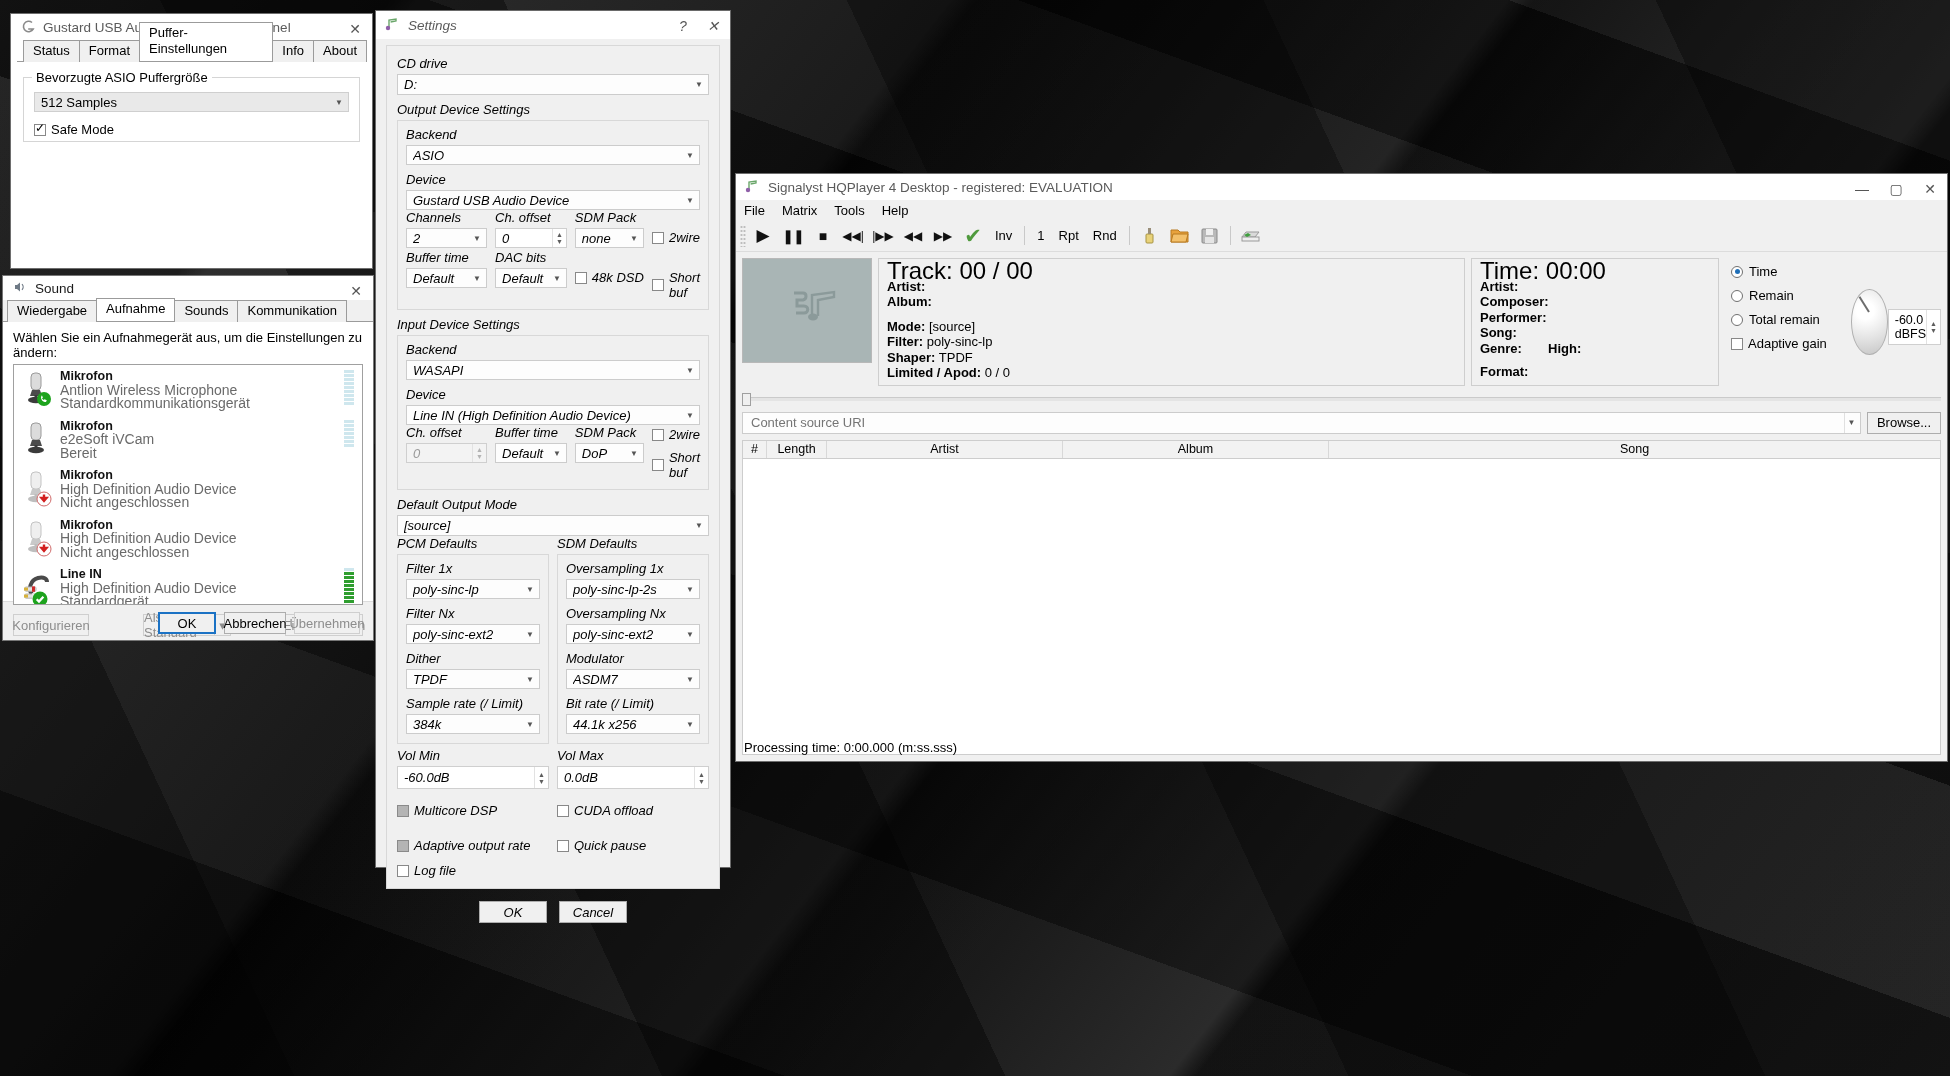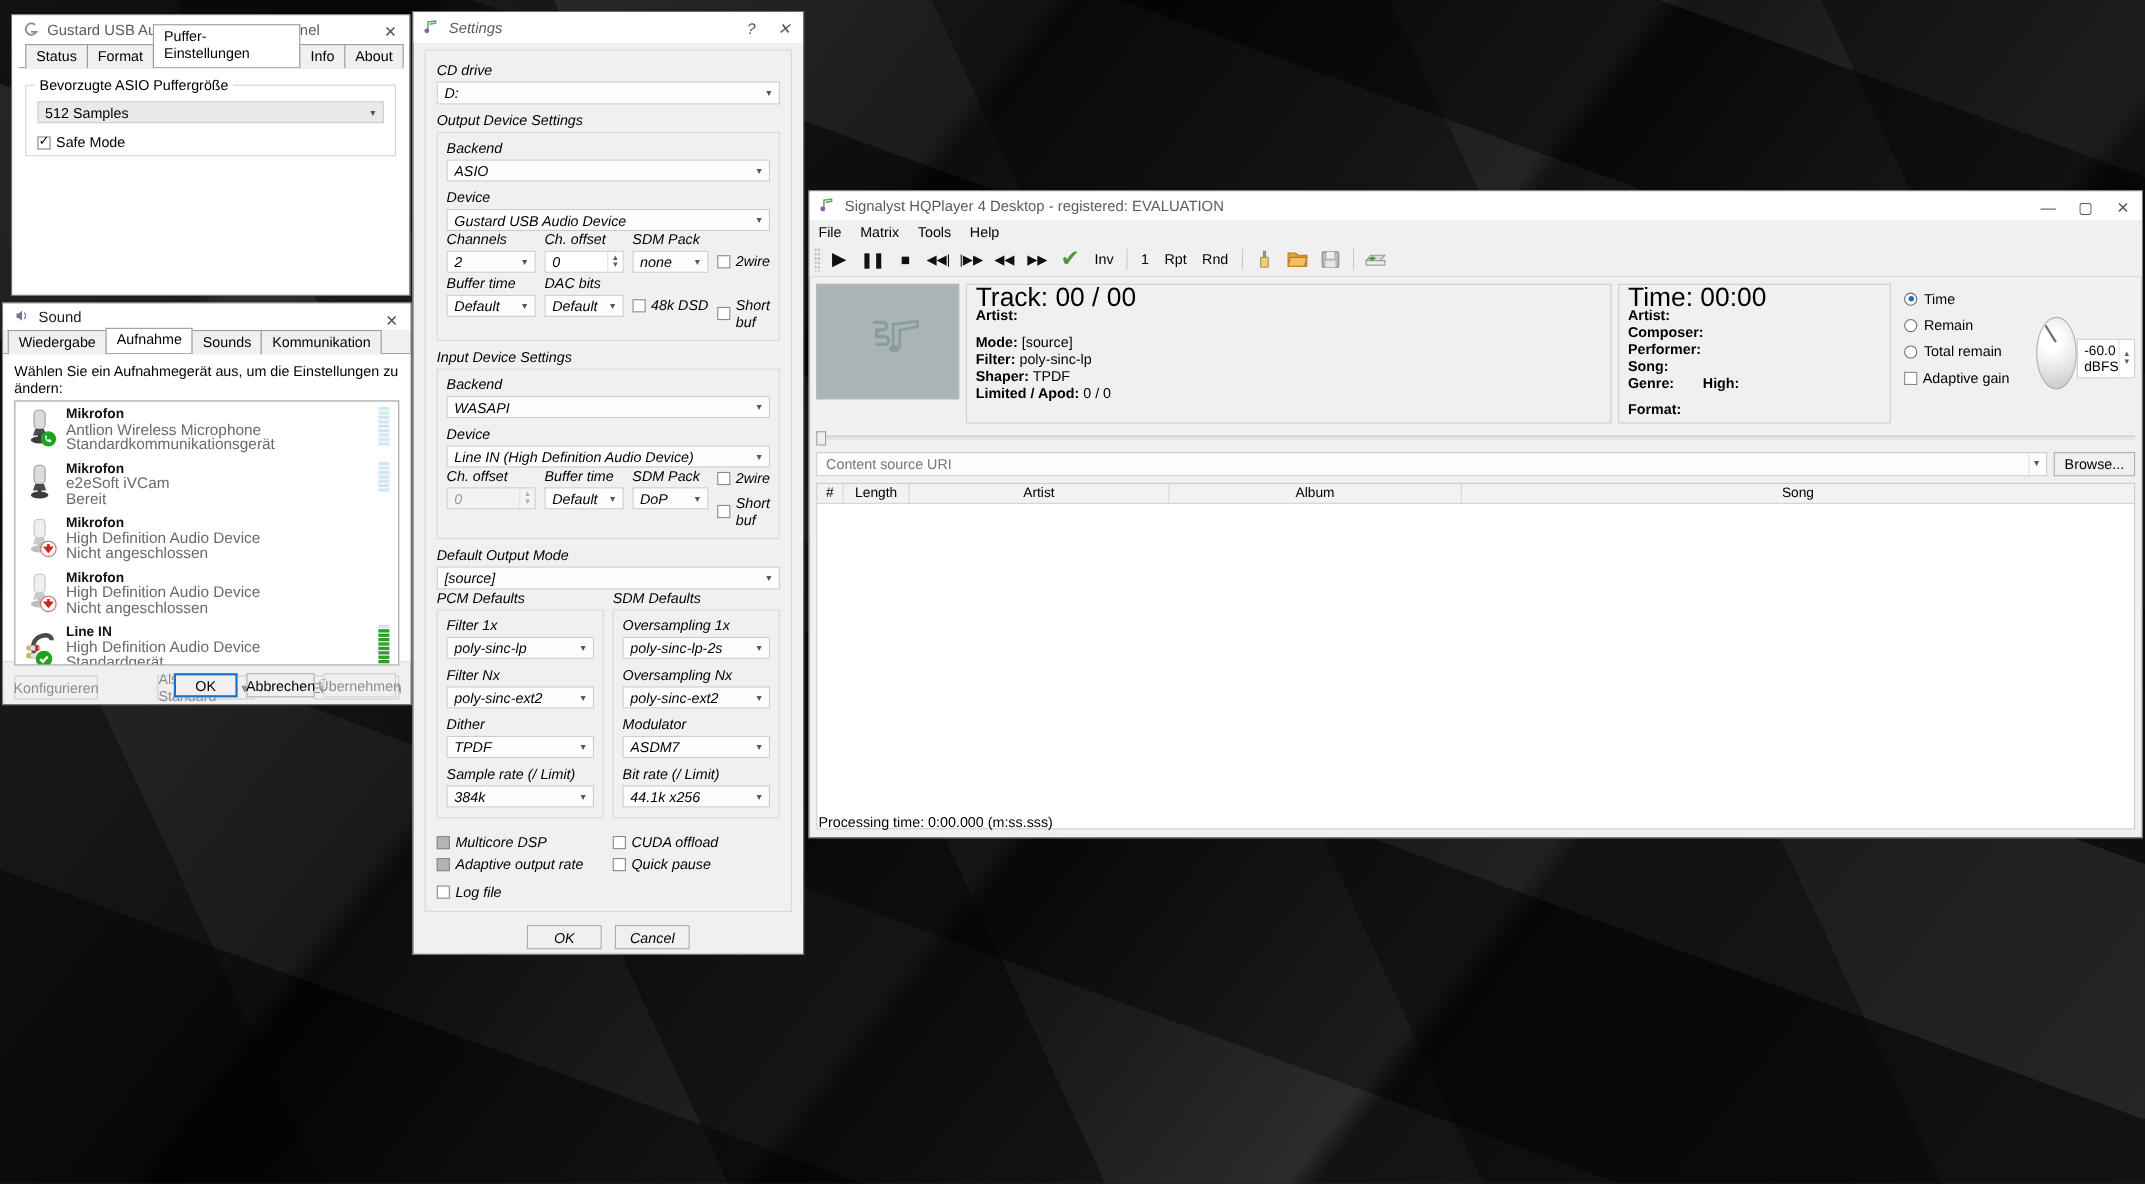--- a/index.html
+++ b/index.html
@@ -569,36 +569,52 @@
             </div>
             <div class="s-label">Bit rate (/ Limit)</div>
             <div class="combo">
               <span class="lbl">44.1k x256</span>
               <span class="arrow">▼</span>
             </div>
           </div>
         </div>
       </div>
 
+      <div class="row3" style="margin-top:4px;">
+        <div style="flex:1;">
+          <div class="s-label">Vol Min</div>
+          <div class="spinbox" style="height:23px;">
+            <span class="val">-60.0dB</span>
+            <span class="spin" style="height:21px;">▲<br>▼</span>
+          </div>
+        </div>
+        <div style="flex:1;">
+          <div class="s-label">Vol Max</div>
+          <div class="spinbox" style="height:23px;">
+            <span class="val">0.0dB</span>
+            <span class="spin" style="height:21px;">▲<br>▼</span>
+          </div>
+        </div>
+      </div>
 
       <div class="row3" style="margin-top:14px;">
         <div style="flex:1;">
           <div class="chk">
             <span class="box filled"></span>
             <span>Multicore DSP</span>
           </div>
         </div>
         <div style="flex:1;">
           <div class="chk">
             <span class="box"></span>
             <span>CUDA offload</span>
           </div>
         </div>
       </div>
-      <div class="row3" style="margin-top:5px;">
+      <div class="row3" style="margin-top:20px;">
         <div style="flex:1;">
           <div class="chk">
             <span class="box filled"></span>
             <span>Adaptive output rate</span>
           </div>
         </div>
         <div style="flex:1;">
           <div class="chk">
             <span class="box"></span>
             <span>Quick pause</span>
@@ -693,20 +709,21 @@
         <path d="M40 34V14l22-3v5L46 19v16" stroke="#8b9a9a" stroke-width="2.4" fill="none"></path>
         <ellipse cx="41" cy="36" rx="5" ry="3.4" fill="#8b9a9a"></ellipse>
       </svg>
     </div>
     <div class="hq-box meta" style="flex:1;">
       <div class="big">
         <span>Track:</span>
         <span>00 / 00</span>
       </div>
       <div><b>Artist:</b></div>
+      <div><b>Album:</b></div>
       <div style="height:9px;"></div>
       <div><b>Mode:</b>
         <span>[source]</span></div>
       <div><b>Filter:</b>
         <span>poly-sinc-lp</span></div>
       <div><b>Shaper:</b>
         <span>TPDF</span></div>
       <div><b>Limited / Apod:</b>
         <span>0 / 0</span></div>
     </div>

